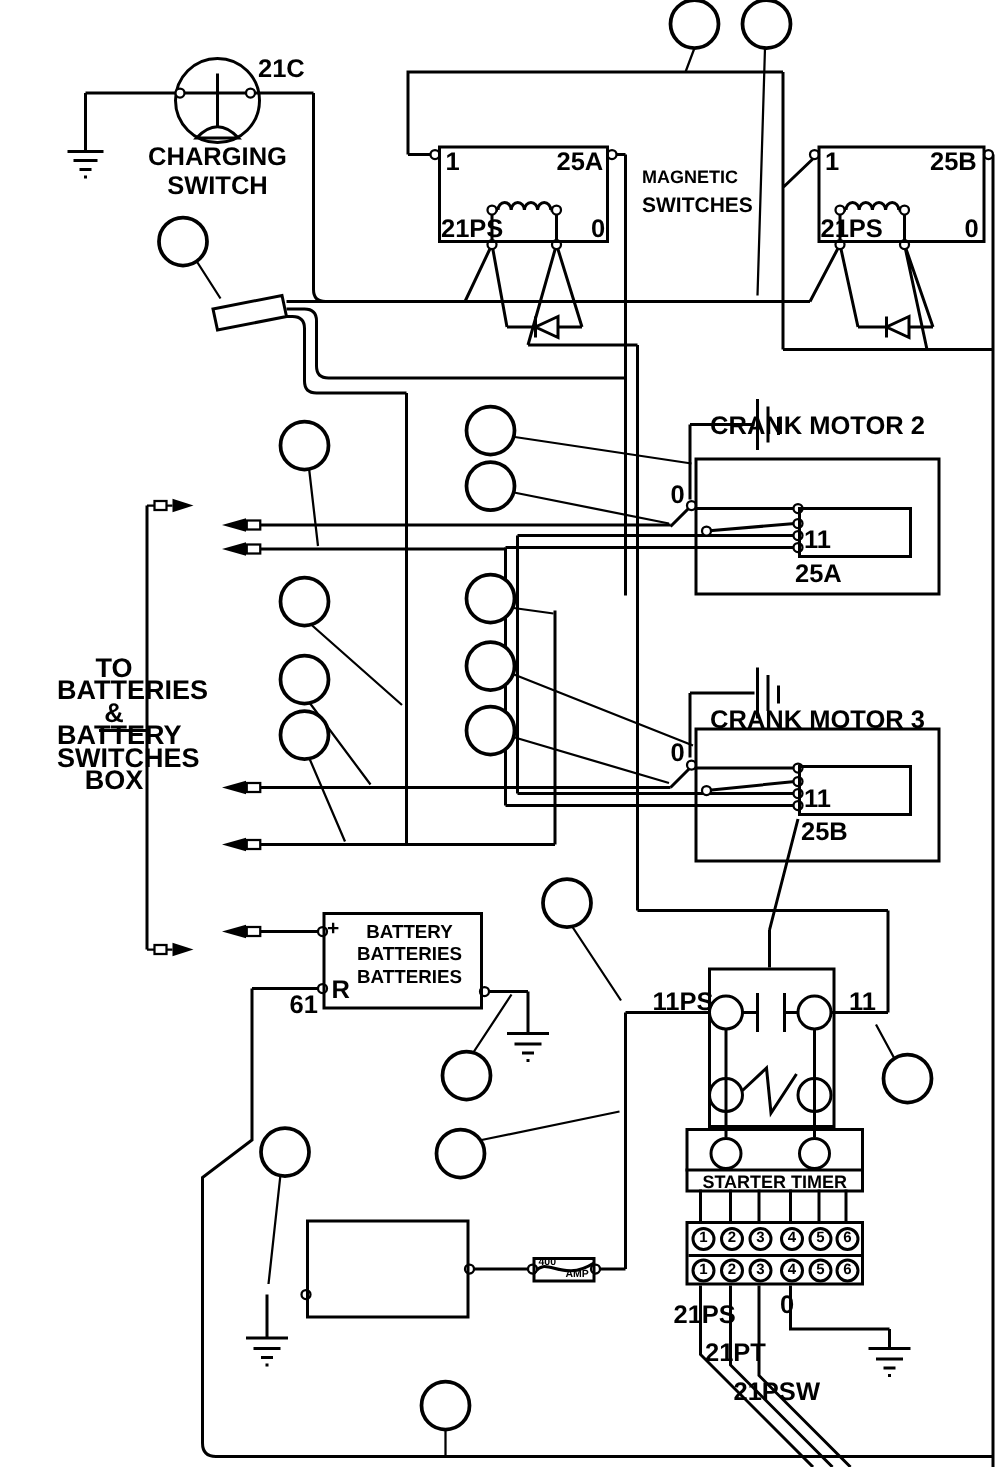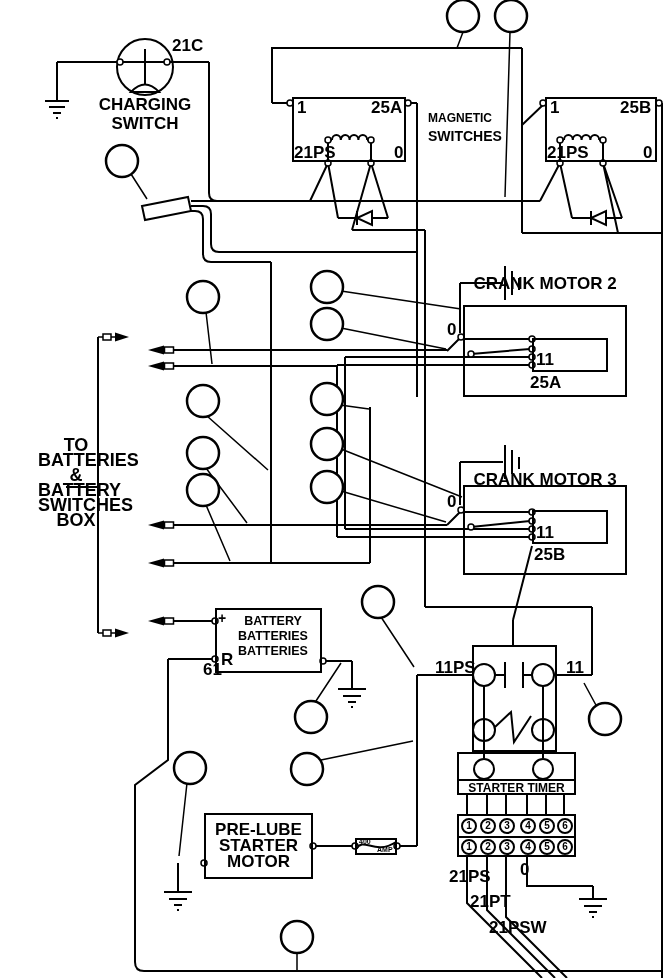--- a/index.html
+++ b/index.html
@@ -261,32 +261,27 @@
     <div>TO</div>
     <div>BATTERIES</div>
     <div>&amp;</div>
     <div>BATTERY</div>
     <div>SWITCHES</div>
     <div>BOX</div>
   </div>
 
   <div class="lbl" style="left:218px;top:611px;font-size:14px;">+</div>
   <div class="lbl" style="left:221px;top:651px;">R</div>
-  <div class="lbl" style="left:203px;top:661px;">61</div>
+  <div class="lbl" style="left:193px;top:661px;">61</div>
   <div class="lbl ctr" style="left:226px;top:614px;width:94px;font-size:12.5px;line-height:15px;">
     <div>BATTERY</div>
     <div>BATTERIES</div>
     <div>BATTERIES</div>
   </div>
 
-  <div class="lbl ctr" style="left:204px;top:822px;width:109px;line-height:16px;">
-    <div>PRE-LUBE</div>
-    <div>STARTER</div>
-    <div>MOTOR</div>
-  </div>
 
   <div class="lbl" style="left:359px;top:838px;font-size:7px;">400</div>
   <div class="lbl" style="left:377px;top:846px;font-size:7px;">AMP</div>
 
   <div class="lbl" style="left:435px;top:659px;text-align:center;">11PS</div>
   <div class="lbl" style="left:566px;top:659px;">11</div>
 
   <div class="lbl" style="left:449px;top:868px;">21PS</div>
   <div class="lbl" style="left:470px;top:893px;">21PT</div>
   <div class="lbl" style="left:489px;top:919px;">21PSW</div>

